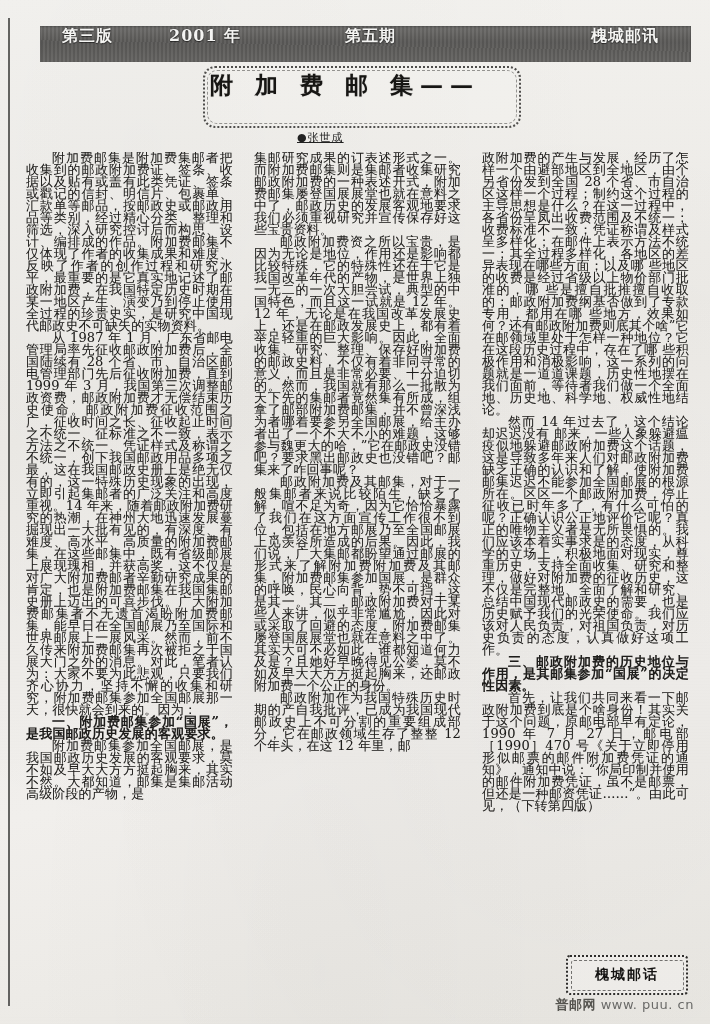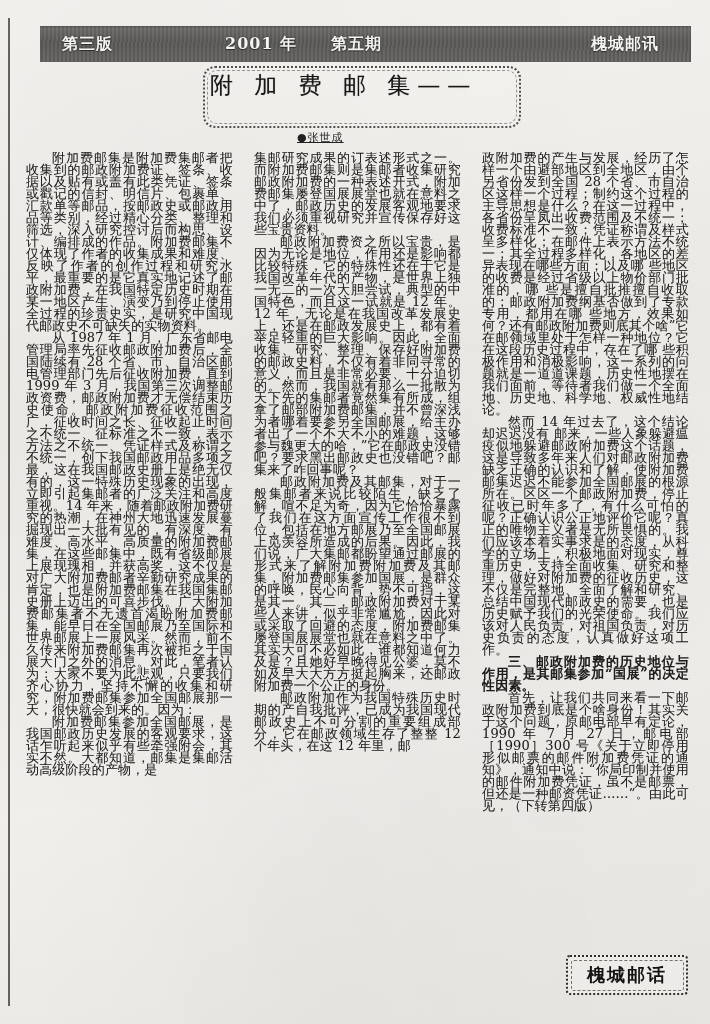--- a/index.html
+++ b/index.html
@@ -34,34 +34,34 @@
     background: #4a4a48;
     opacity: .85;
   }
   
   #masthead {
     position: absolute; left: 40px; top: 26px;
     width: 651px; height: 36px;
     background:
       repeating-linear-gradient(92deg, rgba(255,255,255,0.05) 0 2px, rgba(0,0,0,0.05) 2px 4px),
       linear-gradient(180deg, #6d6c6a 0%, #5a5957 45%, #636260 100%);
-    display: flex; align-items: center;
+    display: flex; 
     box-shadow: 0 1px 2px rgba(0,0,0,.25) inset;
   }
   #masthead .mh {
     color: #f4f4f2;
     font-weight: bold;
     font-size: 16px;
     letter-spacing: 1px;
     text-shadow: 0 0 2px rgba(0,0,0,.6), 0 1px 0 rgba(0,0,0,.4);
     white-space: nowrap;
   }
   .mh-edition { margin-left: 22px; }
-  .mh-year    { margin-left: 112px; }
-  .mh-issue   { margin-left: 34px; }
+  .mh-year    { margin-left: 56px; }
+  .mh-issue   { margin-left: 104px; }
   .mh-name    { margin-left: auto; margin-right: 32px; }
 
   
   #headline-box {
     position: absolute; left: 203px; top: 66px;
     width: 318px; height: 62px;
     border: 2px dotted #4f4e4c;
     border-radius: 12px;
     box-sizing: border-box;
     background: rgba(255,255,255,0.12);
@@ -69,21 +69,21 @@
   #headline-box::before {
     content: "";
     position: absolute; inset: 2px;
     border: 1px dashed #6e6d6a;
     border-radius: 10px;
     opacity: .7;
   }
   .hl-line {
     position: absolute;
     color: #171614;
-    font-weight: normal;
+    font-weight: bold;
     font-size: 23px;
     letter-spacing: 7px;
     white-space: nowrap;
     text-shadow: 0 0 1px rgba(0,0,0,.35);
   }
   #hl1 { left: 210px; top: 70px; }
   #hl2 { left: 258px; top: 98px; }
   #byline {
     position: absolute; left: 297px; top: 130px;
     font-size: 11px; color: #222;
@@ -132,21 +132,21 @@
   }
   #stamp::before {
     content: "";
     position: absolute; inset: 2.5px;
     border: 1px dashed #4a4947;
     border-radius: 3px;
     opacity: .75;
   }
   #stamp .txt {
     position: relative;
-    font-size: 18px; font-weight: bold;
+    font-size: 14px; font-weight: bold;
     color: #141312; letter-spacing: 2px;
     white-space: nowrap;
   }
 
   
   #watermark {
     position: absolute; left: 0; top: 996px;
     width: 694px;
     text-align: right;
     font-size: 13px;
@@ -173,34 +173,39 @@
   </div>
 
   <div id="headline-box"></div>
   <div class="hl-line" id="hl1">附 加 费 邮 集——</div>
   <div id="byline">●张世成</div>
 
   <div id="cols">
     <div class="col">
       <p>附加费邮集是附加费集邮者把收集到的邮政附加费证、签条、收据以及贴有或盖有此类凭证、签条或戳记的信封、明信片、包裹单、汇款单等邮品，按邮政史或邮政用品等类别，经过精心分类、整理和筛选，深入研究控讨后而构思、设计、编排成的作品。附加费邮集不仅体现了作者的收集成果和难度、反映了作者的创作过程和研究水平，最重要的是它真实地记述了邮政附加费，在我国特定历史时期在某一地区产生、演变乃到停止使用全过程的珍贵史实，是研究中国现代邮政史不可缺失的实物资料。</p>
       <p>从 1987 年 1 月，广东省邮电管理局率先征收邮政附加费后，全国陆续有 28 个省、市、自治区邮电管理部门先后征收附加费，直到 1999 年 3 月，我国第三次调整邮政资费，邮政附加费才无偿结束历史使命。邮政附加费征收范围之广，征收时间之长、征收起止时间之不统一、征标准之不一致，表示方法之不统一、凭证样式及称谓之不统一，创下我国邮政用品多项之最，这在我国邮政史册上是绝无仅有的，这一特殊历史现象的出现，立即引起集邮者的广泛关注和高度重视。14 年来，随着邮政附加费研究的热潮，在神州大地迅速发展蔓掘现出一大批有见的，有深度、有难度、高水平、高质量的附加费邮集，在这些邮集中，既有省级邮展上展现瑰相，并获高奖，这不仅是对广大附加费邮者辛勤研究成果的肯定，也是附加费邮集在我国集邮史册上迈出的可喜步伐。广大附加费邮集者不无遗首渴盼附加费邮集，能早日在全国邮展乃至国际和世界邮展上一展风采。然而，前不久传来附加费邮集再次被拒之于国展大门之外的消息。对此，笔者认为：大家不要为此悲观，只要我们齐心协力，坚持不懈的收集和研究，附加费邮集参加全国邮展那一天，很快就会到来的。因为：</p>
-      <p>附加费邮集参加全国邮展，是我国邮政历史发展的客观要求，这话乍听起来似乎有些牵强附会，其实不然。大都知道，邮集是集邮活动高级阶段的产物，是</p>
+      <p class="sub">一、附加费邮集参加“国展”，是我国邮政历史发展的客观要求。</p>
+      <p>附加费邮集参加全国邮展，是我国邮政历史发展的客观要求，莫不如及早大大方方挺起胸来，其实不然。大都知道，邮集是集邮活动高级阶段的产物，是</p>
     </div>
     <div class="col">
       <p class="noind">集邮研究成果的订表述形式之一。而附加费邮集则是集邮者收集研究邮政附加费的一种表述开式，附加费邮集屡登国展展堂也就在意料之中了，邮政历史的发展客观地要求我们必须重视研究并宣传保存好这些宝贵资料。</p>
       <p>邮政附加费资之所以宝贵，是因为无论是地位，作用还是影响都比较特殊，它的特殊性还在于它是我国改革年代的产物，是世界上独一无二的一次大胆尝试，典型的中国特色，而且这一试就是 12 年。12 年，无论是在我国改革发展史上，还是在邮政发展史上，都有着举足轻重的巨大影响。因此，全面收集、研究、整理、保存好附加费的邮政史料，不仅有着非同寻常的意义，而且是非常必要、十分迫切的。然而，我国就有那么一批散为天下先的集邮者竟然集有所成，组拿了邮部附加费邮集，并不曾深浅为者哪着要参另全国邮展，给主办者出了一个不大不小的难题，这够参与魏更大的哈，”它在邮政史没错吧？要求黑出邮政史也没错吧？邮集来了咋回事呢？</p>
       <p>邮政附加费及其邮集，对于一般集邮者来说比较陌生，缺乏了解，喧不足为奇，因为它恰恰暴露了我们在这方面宣传工作很不到位，包括在地方邮展乃至全国邮展上觅羡容所造成的后果。因此，我们说，广大集邮都盼望通过邮展的形式来了解附加费附加费及其邮集，附加费邮集参加国展，是群众的呼唤，民心向背，势不可挡，这是其一。其二，邮政附加费对于某些人来讲，似乎非常尴尬，因此对或采取了回避的态度，附加费邮集屡登国展展堂也就在意料之中了。其实大可不必如此，谁都知道何力及是？且她好早晚得见公婆，莫不如及早大大方方挺起胸来，还邮政附加费一个公正的身份。</p>
       <p>邮政附加作为我国特殊历史时期的产自我批评，已成为我国现代邮政史上不可分割的重要组成部分，它在邮政领域生存了整整 12 个年头，在这 12 年里，邮</p>
     </div>
     <div class="col">
       <p class="noind">政附加费的产生与发展，经历了怎样一个由避部地区到全地区，由个另省份发到全国 28 个省、市自治区这样一个过程；制约这个过程的主导思想是什么？在这一过程中，各省份呈凤出收费范围及不统一；收费标准不一致；凭证称谓及样式呈多样化；在邮件上表示方法不统一；其全过程多样化，各地区的差异表现在哪些方面；以及哪 些地区的收费是经过省级以上物价部门批准的，哪 些是擅自批推擅自收取的；邮政附加费纲基否做到了专款专用，都用在哪 些地方，效果如何？还有邮政附加费则底其个啥”它在邮领域里处于怎样一种地位？它在这段历史过程中，存在了哪 些积极作用和消极影响，这一系列的问题就是一道道课题，历史性地摆在我们面前，等待者我们做一个全面地、历史地、科学地、权威性地结论。</p>
       <p>然而 14 年过去了，这个结论却迟迟没有 邮来，一些人象躲避瘟疫似地躲避邮政附加费这个话题，这是导致多年来人们对邮政附加费缺乏正确的认识和了解，使附加费邮集迟迟不能参加全国邮展的根源所在。区区一个邮政附加费，停止征收已时年多了，有什么可怕的呢？正确认识公正地评价它呢？真正的唯物主义者是无所畏惧的。我们应该本着实事求是的态度，从科学的立场上，积极地面对现实，尊重历史，支持全面收集、研究和整理，做好对附加费的征收历史，这不仅是完整地、全面了解和研究、总结中国现代邮政史的需要，也是历史赋予我们的光荣使命。我们应该对人民负责，对祖国负责，对历史负责的态度，认真做好这项工作。</p>
       <p class="sub">三、邮政附加费的历史地位与作用，是其邮集参加“国展”的决定性因素。</p>
-      <p>首先，让我们共同来看一下邮政附加费到底是个啥身份！其实关于这个问题，原邮电部早有定论，1990 年 7 月 27 日，邮电部［1990］300 号《关于立即停用形似邮票的邮件附加费凭证的通知》，通知中说：“你局印制并使用的邮件附加费凭证，虽不是邮票，但还是一种邮资凭证……”。由此可见，（下转第四版）</p>
+      <p>首先，让我们共同来看一下邮政附加费到底是个啥身份！其实关于这个问题，原邮电部早有定论，1990 年 7 月 27 日，邮电部［1990］470 号《关于立即停用形似邮票的邮件附加费凭证的通知》，通知中说：“你局印制并使用的邮件附加费凭证，虽不是邮票，但还是一种邮资凭证……”。由此可见，（下转第四版）</p>
     </div>
   </div>
 
   <div id="stamp">
     <span class="txt">槐城邮话</span>
   </div>
 
+  <div id="watermark">
+    <span class="site">普邮网</span>
+    <span class="url">www. puu. cn</span>
+  </div>
 
 </div>
 
 </body></html>

